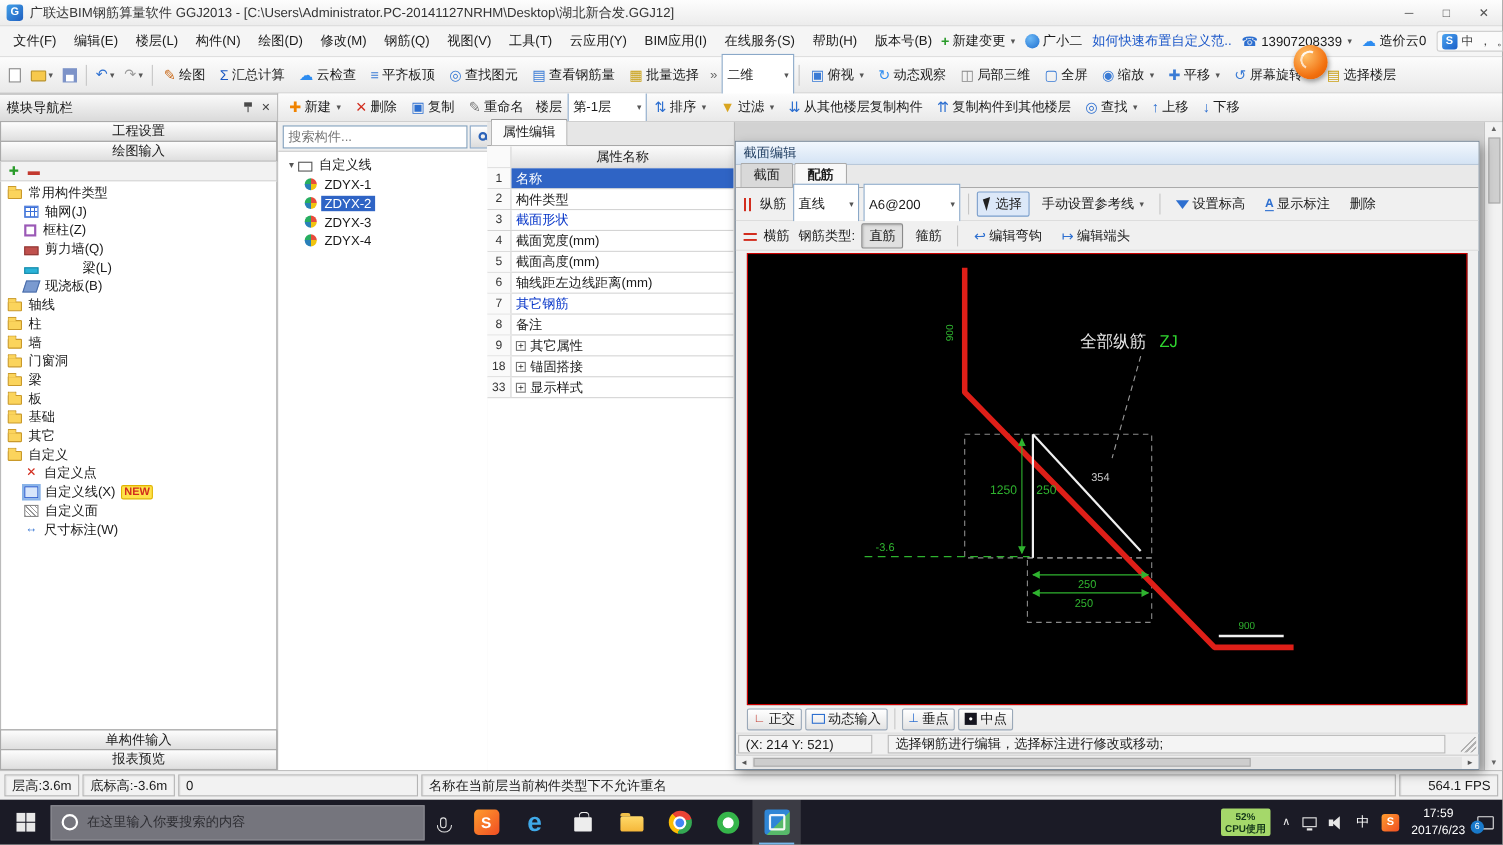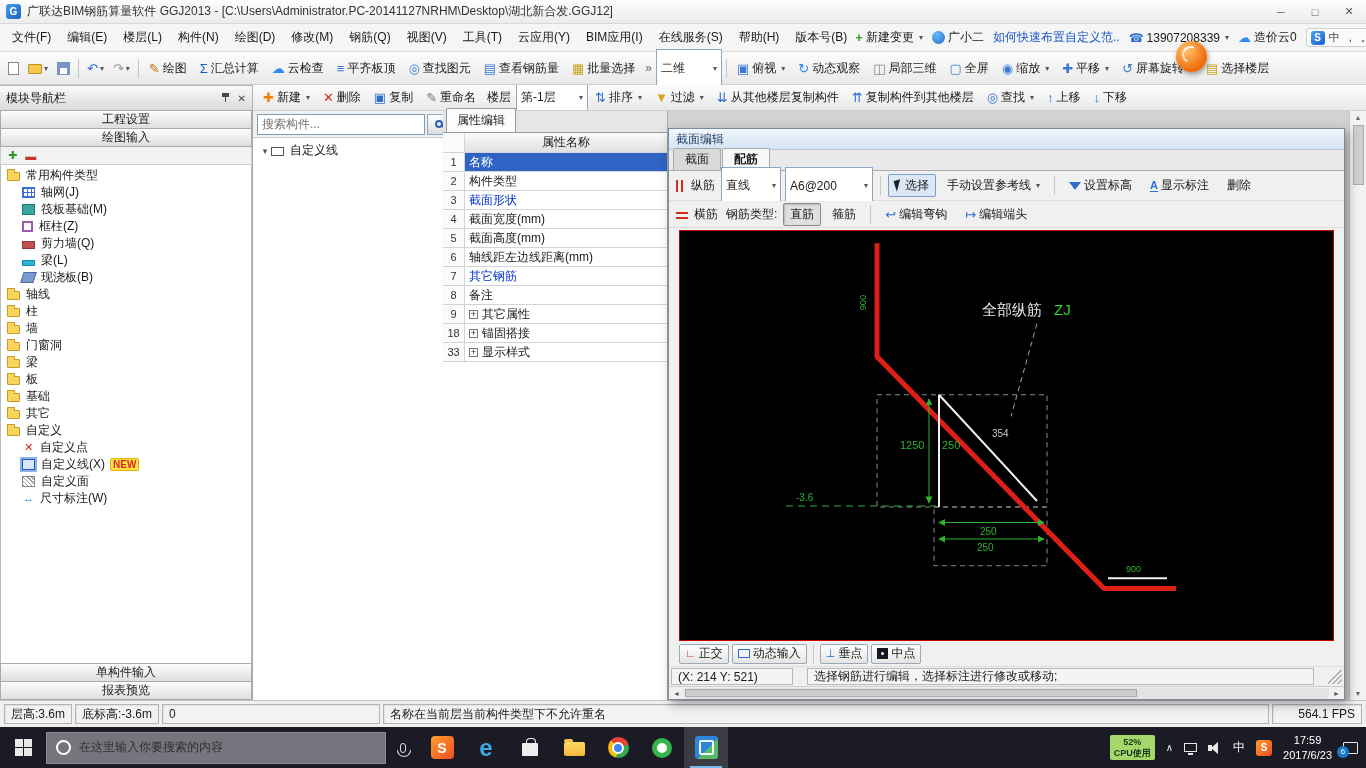--- a/index.html
+++ b/index.html
@@ -493,32 +493,28 @@
     <div class="nav-tree" id="nav-tree">
         <div class="trow" style="padding-left: 6px;">
           <span class="tic tic-folder"></span>
           <span class="lbl">常用构件类型</span>
         </div>
         <div class="trow" style="padding-left: 21px;">
           <span class="tic tic-grid"></span>
           <span class="lbl">轴网(J)</span>
         </div>
         <div class="trow" style="padding-left: 21px;">
-          <span class="tic tic-raft"></span>
-          <span class="lbl">筏板基础(M)</span>
-        </div>
-        <div class="trow" style="padding-left: 21px;">
           <span class="tic tic-column"></span>
           <span class="lbl">框柱(Z)</span>
         </div>
         <div class="trow" style="padding-left: 21px;">
           <span class="tic tic-wall"></span>
           <span class="lbl">剪力墙(Q)</span>
         </div>
-        <div class="trow" style="padding-left: 21px;">
+        <div class="trow" style="padding-left: 21px; gap: 34px;">
           <span class="tic tic-beam"></span>
           <span class="lbl">梁(L)</span>
         </div>
         <div class="trow" style="padding-left: 21px;">
           <span class="tic tic-slab"></span>
           <span class="lbl">现浇板(B)</span>
         </div>
         <div class="trow" style="padding-left: 6px;">
           <span class="tic tic-folder"></span>
           <span class="lbl">轴线</span>
@@ -583,20 +579,38 @@
       <span class="search-btn">
           <span class="mag"></span>
         </span>
     </div>
     <div class="comp-tree">
       <div class="trow" style="padding-left:4px">
         <span class="exp">▾</span>
         <span class="tic tic-linegroup"></span>
         <span class="lbl">自定义线</span>
       </div>
+      <div id="comp-items">
+          <div class="crow">
+            <span class="tic tic-component"></span>
+            <span class="lbl">ZDYX-1</span>
+          </div>
+          <div class="crow sel">
+            <span class="tic tic-component"></span>
+            <span class="lbl">ZDYX-2</span>
+          </div>
+          <div class="crow">
+            <span class="tic tic-component"></span>
+            <span class="lbl">ZDYX-3</span>
+          </div>
+          <div class="crow">
+            <span class="tic tic-component"></span>
+            <span class="lbl">ZDYX-4</span>
+          </div>
+        </div>
     </div>
   </div>
 
   <div class="proppanel">
     <div class="prop-tabrow">
       <span class="ptab">属性编辑</span>
     </div>
     <div class="prop-table">
       <div class="prow phead">
         <div class="pnum"></div>

